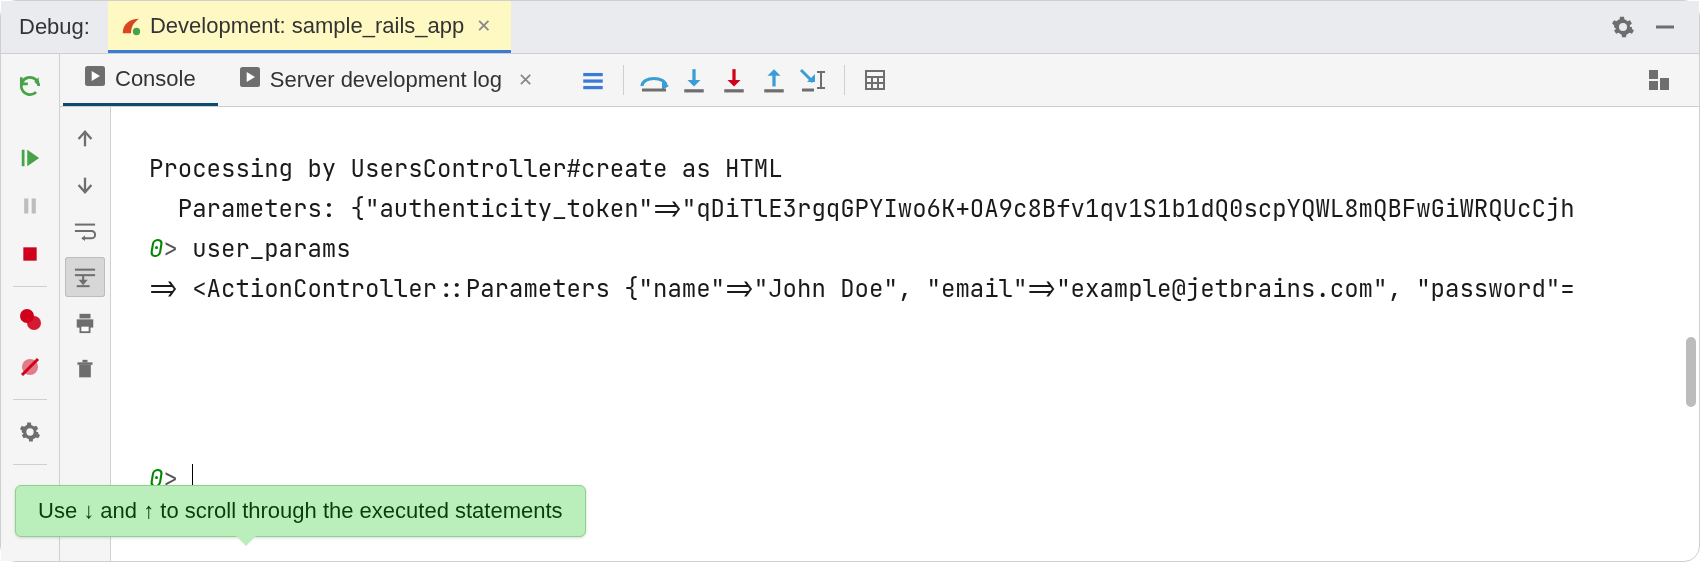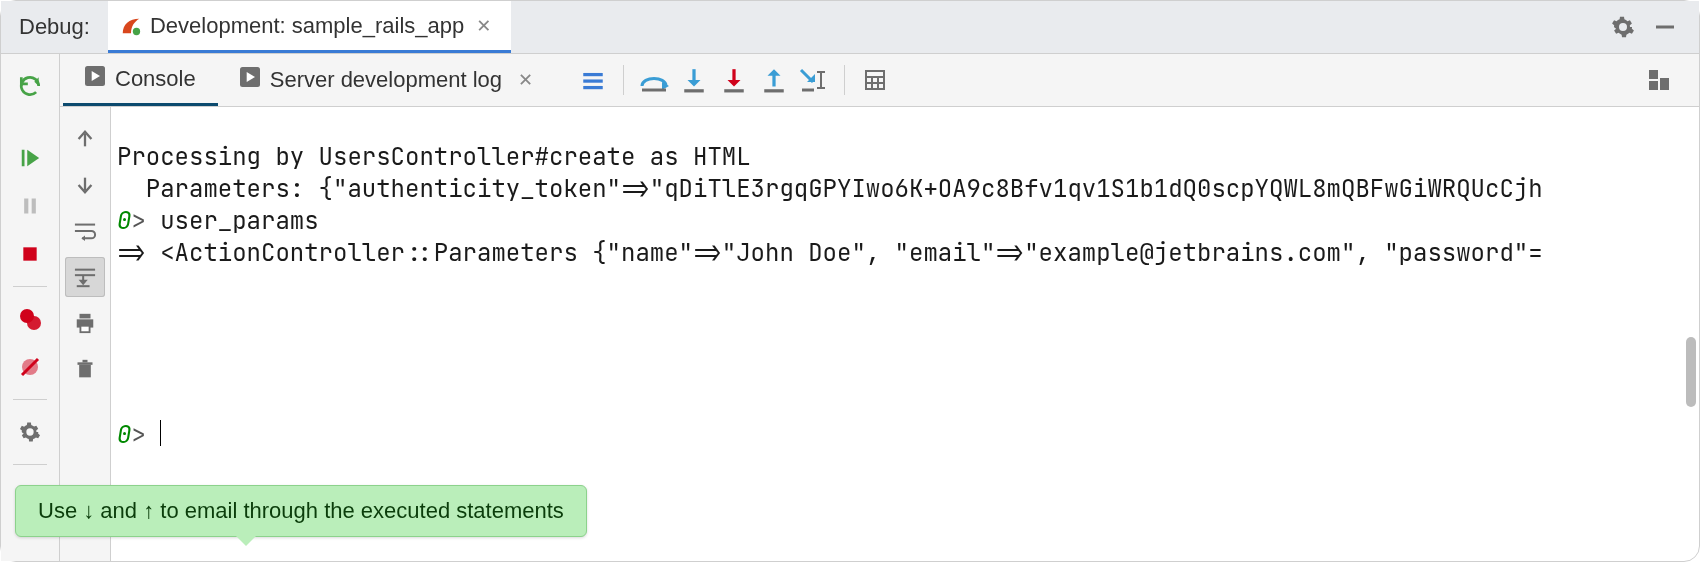--- a/index.html
+++ b/index.html
@@ -32,21 +32,21 @@
   .titlebar-label {
     padding: 0 18px;
     font-size: 22px;
     color: #333;
   }
   .title-tab {
     display: flex;
     align-items: center;
     height: 52px;
     padding: 0 16px 0 12px;
-    background: #ffffff;
+    background: #fef9c3;
     border-bottom: 3px solid #3a7bd5;
     box-sizing: border-box;
     gap: 8px;
   }
   .title-tab .tab-text {
     font-size: 22px;
     color: #333;
   }
   .title-tab .close {
     color: #888;
@@ -153,24 +153,25 @@
     position: absolute;
     left: 110px;
     right: 0;
     top: 106px;
     bottom: 0;
     overflow: hidden;
   }
   .console {
     font-family: "JetBrains Mono", "Menlo", "Consolas", monospace;
     font-size: 24px;
-    line-height: 32px;
+    line-height: 40px;
     white-space: pre;
     padding: 2px 6px;
     color: #1a1a1a;
+    margin-left: 32px;
   }
   .console .prompt-num { color: #008800; font-style: italic; }
   .console .prompt-gt { color: #555; }
   .console .input-line { }
   .console .cursor {
     display:inline-block; width:1px; height:26px; background:#000; vertical-align:-3px;
   }
   .console .gap { height: 150px; }
   .scroll-thumb {
     position:absolute;
@@ -440,16 +441,16 @@
 <span>Processing by UsersController#create as HTML</span>
 <span>  Parameters: {"authenticity_token"=&gt;"qDiTlE3rgqGPYIwo6K+OA9c8Bfv1qv1S1b1dQ0scpYQWL8mQBFwGiWRQUcCjh</span>
 <span class="prompt-num">0</span><span class="prompt-gt">&gt;</span><span class="input-line"> user_params</span>
 <span>=&gt; &lt;ActionController::Parameters {"name"=&gt;"John Doe", "email"=&gt;"example@jetbrains.com", "password"=</span>
 <div class="gap"></div><span class="prompt-num">0</span><span class="prompt-gt">&gt;</span><span> </span><span class="cursor"></span>
     </div>
     <div class="scroll-thumb"></div>
   </div>
 
   <div class="tooltip">
-    <span>Use ↓ and ↑ to email through the executed statements</span>
+    <span>Use ↓ and ↑ to scroll through the executed statements</span>
   </div>
 
 </div>
 
 </body></html>

